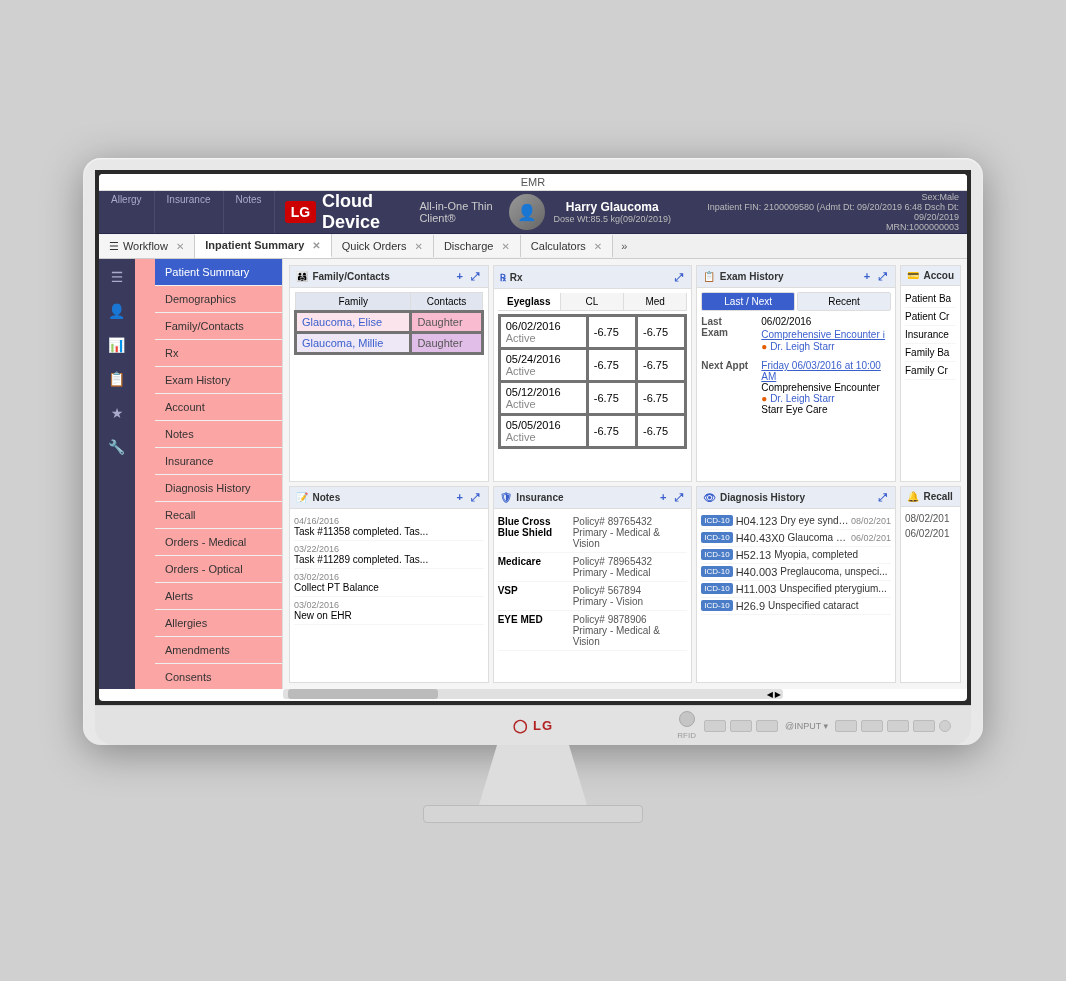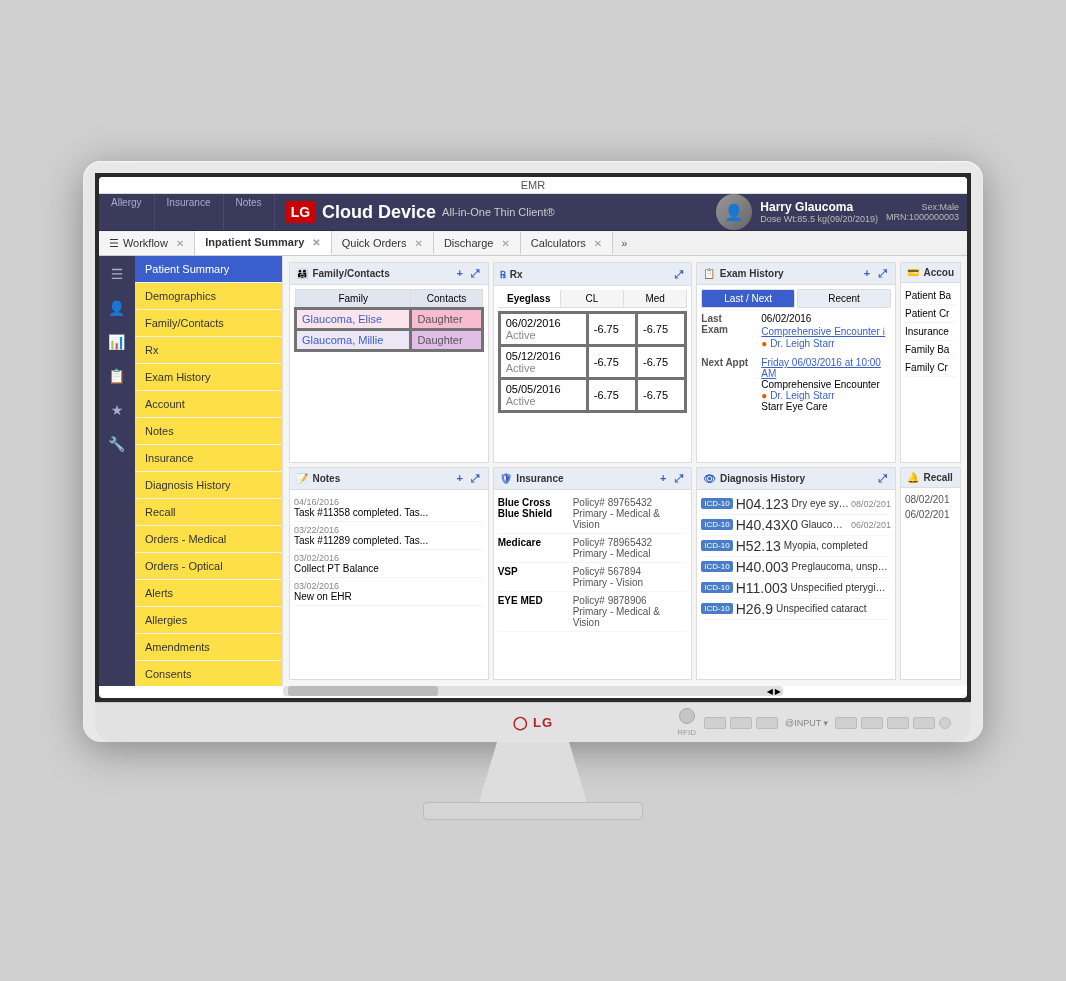--- a/index.html
+++ b/index.html
@@ -186,24 +186,25 @@
       justify-content: center;
       border-radius: 4px;
       cursor: pointer;
       color: #aac;
       font-size: 14px;
     }
 
     
     .left-nav {
       width: 148px;
-      background: #fde047;
+      background: #fca5a5;
       border-right: 1px solid #ddd;
       overflow-y: auto;
       flex-shrink: 0;
+      padding-left: 20px;
     }
     .left-nav-item {
       padding: 7px 10px;
       font-size: 11px;
       cursor: pointer;
       color: #333;
       border-bottom: 1px solid #f0f0f0;
     }
     .left-nav-item.active {
       background: #3a5fcd;
@@ -309,21 +310,21 @@
     .note-date { color: #888; font-size: 9px; }
 
     
     .ins-row { display: flex; padding: 3px 0; border-bottom: 1px solid #f5f5f5; font-size: 10px; }
     .ins-name { font-weight: bold; width: 75px; flex-shrink: 0; }
     .ins-detail { flex: 1; color: #555; }
 
     
     .diag-row { display: flex; align-items: center; padding: 2px 0; border-bottom: 1px solid #f5f5f5; font-size: 10px; }
     .icd-badge { background: #4a7cc7; color: #fff; font-size: 8px; padding: 1px 3px; border-radius: 2px; margin-right: 3px; white-space: nowrap; }
-    .icd-code { font-size: 14px; color: #333; margin-right: 3px; white-space: nowrap; }
+    .icd-code { font-size: 11px; color: #333; margin-right: 3px; white-space: nowrap; }
     .diag-desc { flex: 1; color: #333; font-size: 10px; overflow: hidden; text-overflow: ellipsis; white-space: nowrap; }
 
     
     .account-row { padding: 3px 0; border-bottom: 1px solid #f5f5f5; font-size: 10px; }
 
     
     .recall-row { padding: 2px 0; font-size: 10px; color: #555; }
 
     
     .top-patient-tabs {
@@ -368,25 +369,26 @@
             <div class="lg-icon">LG</div>
             <span style="color:#fff; font-size:18px; font-weight:bold;">Cloud Device</span>
             <span style="color:#ccc; font-size:11px;">All-in-One Thin Client®</span>
           </div>
 
           <div style="display:flex; align-items:center; gap:8px; padding-right:8px;">
             <div class="patient-avatar">
               <div class="avatar-placeholder">👤</div>
             </div>
             <div>
-              <div style="color:#fff; font-size:12px; font-weight:bold;">Harry Glaucoma</div>
+              <div style="color:#fff; font-size:12px; font-weight:bold;text-align:center;">Harry Glaucoma</div>
               <div style="color:#bbb; font-size:9px;">Dose Wt:85.5 kg(09/20/2019)</div>
             </div>
             <div style="font-size:9px; color:#bbb; max-width:280px; text-align:right;">
               <div>Sex:Male</div>
+              <div>Inpatient FIN: 2100009580 (Admt Dt: 09/20/2019 6:48 Dsch Dt: 09/20/2019</div>
               <div>MRN:1000000003</div>
             </div>
           </div>
         </div>
 
         <div class="nav-tabs-bar">
           <div class="nav-tab">
             <span>☰</span>
             <span>Workflow</span>
             <span class="nav-tab-close">✕</span>
@@ -481,20 +483,25 @@
               <div class="card-body">
                 <div class="rx-tabs">
                   <div class="rx-tab active">Eyeglass</div>
                   <div class="rx-tab">CL</div>
                   <div class="rx-tab">Med</div>
                 </div>
                 <table class="mini-table" style="margin-top:3px;">
                   <tbody>
                       <tr>
                     <td>06/02/2016<br><span style="color:#888;">Active</span></td>
+                    <td>-6.75</td>
+                    <td>-6.75</td>
+                  </tr>
+                  <tr>
+                    <td>05/24/2016<br><span style="color:#888;">Active</span></td>
                     <td>-6.75</td>
                     <td>-6.75</td>
                   </tr>
                   <tr>
                     <td>05/12/2016<br><span style="color:#888;">Active</span></td>
                     <td>-6.75</td>
                     <td>-6.75</td>
                   </tr>
                   <tr>
                     <td>05/05/2016<br><span style="color:#888;">Active</span></td>

